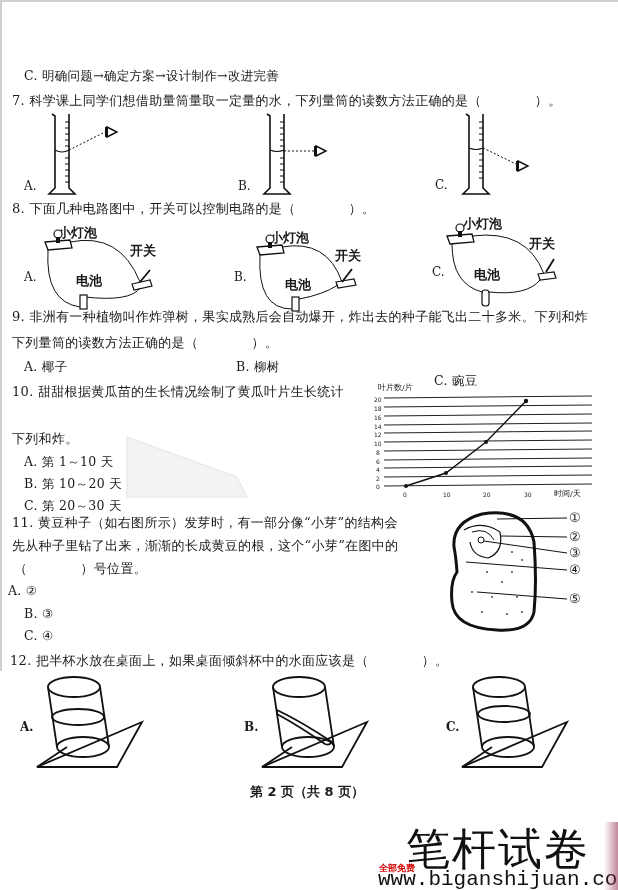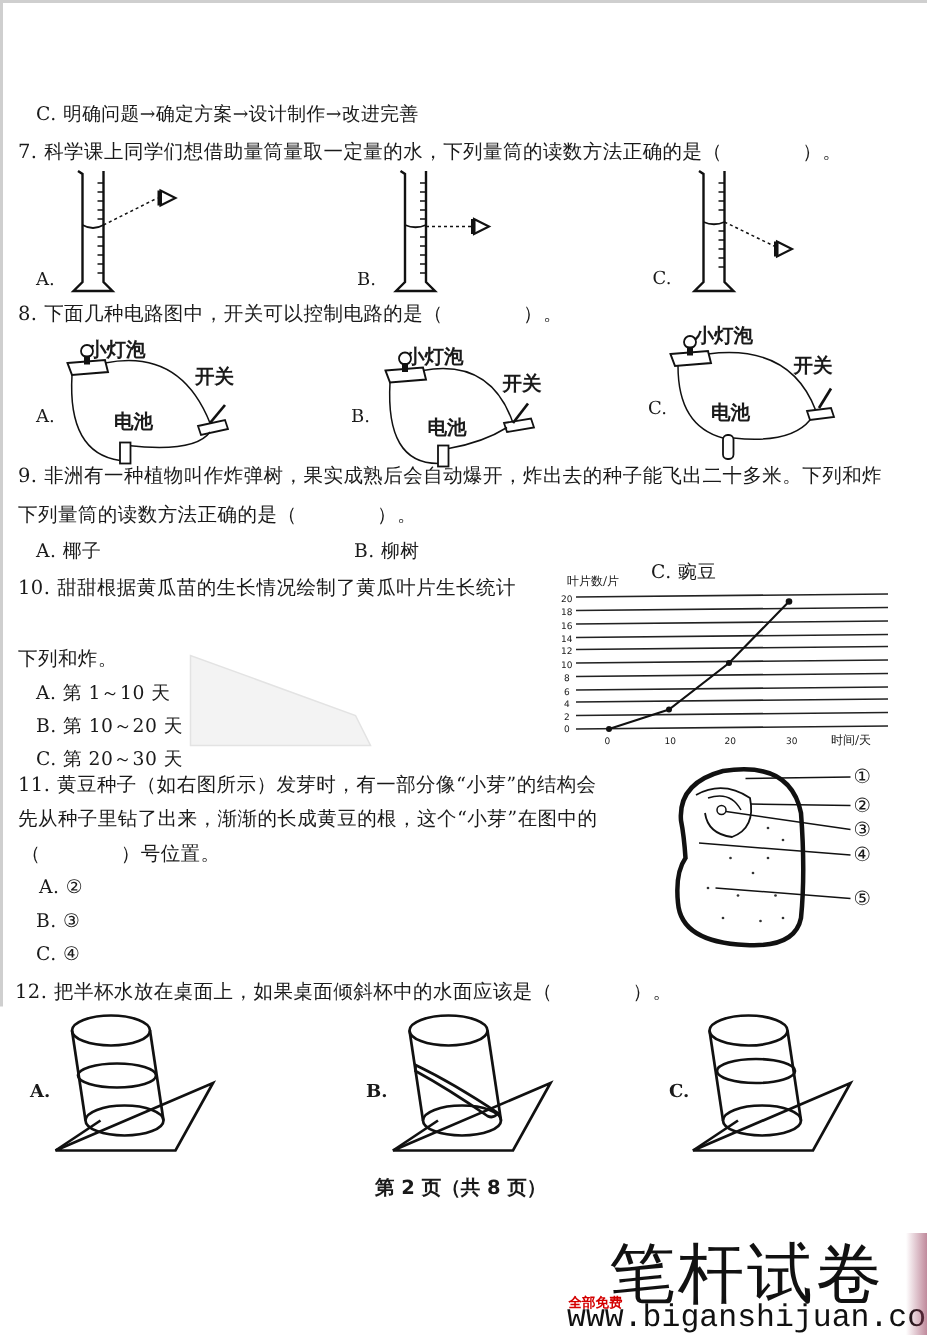--- a/index.html
+++ b/index.html
@@ -198,21 +198,21 @@
     </g>
   </svg>
 
   <svg width="130" height="70" style="left:120px;top:430px;">
     <path d="M5 5 L5 65 L125 65 L115 45 Z" fill="#f3f3f3" stroke="#e3e3e3" stroke-width="1"></path>
   </svg>
 
   <div class="line" style="left:10px;top:512px;">11. 黄豆种子（如右图所示）发芽时，有一部分像“小芽”的结构会</div>
   <div class="line" style="left:10px;top:535px;">先从种子里钻了出来，渐渐的长成黄豆的根，这个“小芽”在图中的</div>
   <div class="line" style="left:12px;top:558px;">（　　　　）号位置。</div>
-  <div class="line" style="left:24px;top:581px;font-size:12.5px;">A. ②</div>
+  <div class="line" style="left:6px;top:581px;font-size:12.5px;">A. ②</div>
   <div class="line" style="left:22px;top:604px;font-size:12.5px;">B. ③</div>
   <div class="line" style="left:22px;top:626px;font-size:12.5px;">C. ④</div>
 
   <svg width="180" height="140" style="left:440px;top:500px;">
     <path d="M40 12 Q85 5 92 40 Q95 80 92 110 Q88 130 55 128 Q12 126 10 100 Q8 80 15 70 Q14 55 12 45 Q10 20 40 12 Z" fill="#fff" stroke="#111" stroke-width="3"></path>
     <path d="M22 28 Q40 18 58 30 Q62 50 46 56 Q30 54 28 40" fill="none" stroke="#111" stroke-width="1.2"></path>
     <path d="M30 30 Q45 25 52 38" fill="none" stroke="#111" stroke-width="1"></path>
     <circle cx="39" cy="38" r="3" fill="#fff" stroke="#111" stroke-width="1"></circle>
     <g fill="#333">
       <circle cx="45" cy="70" r="0.9"></circle>

